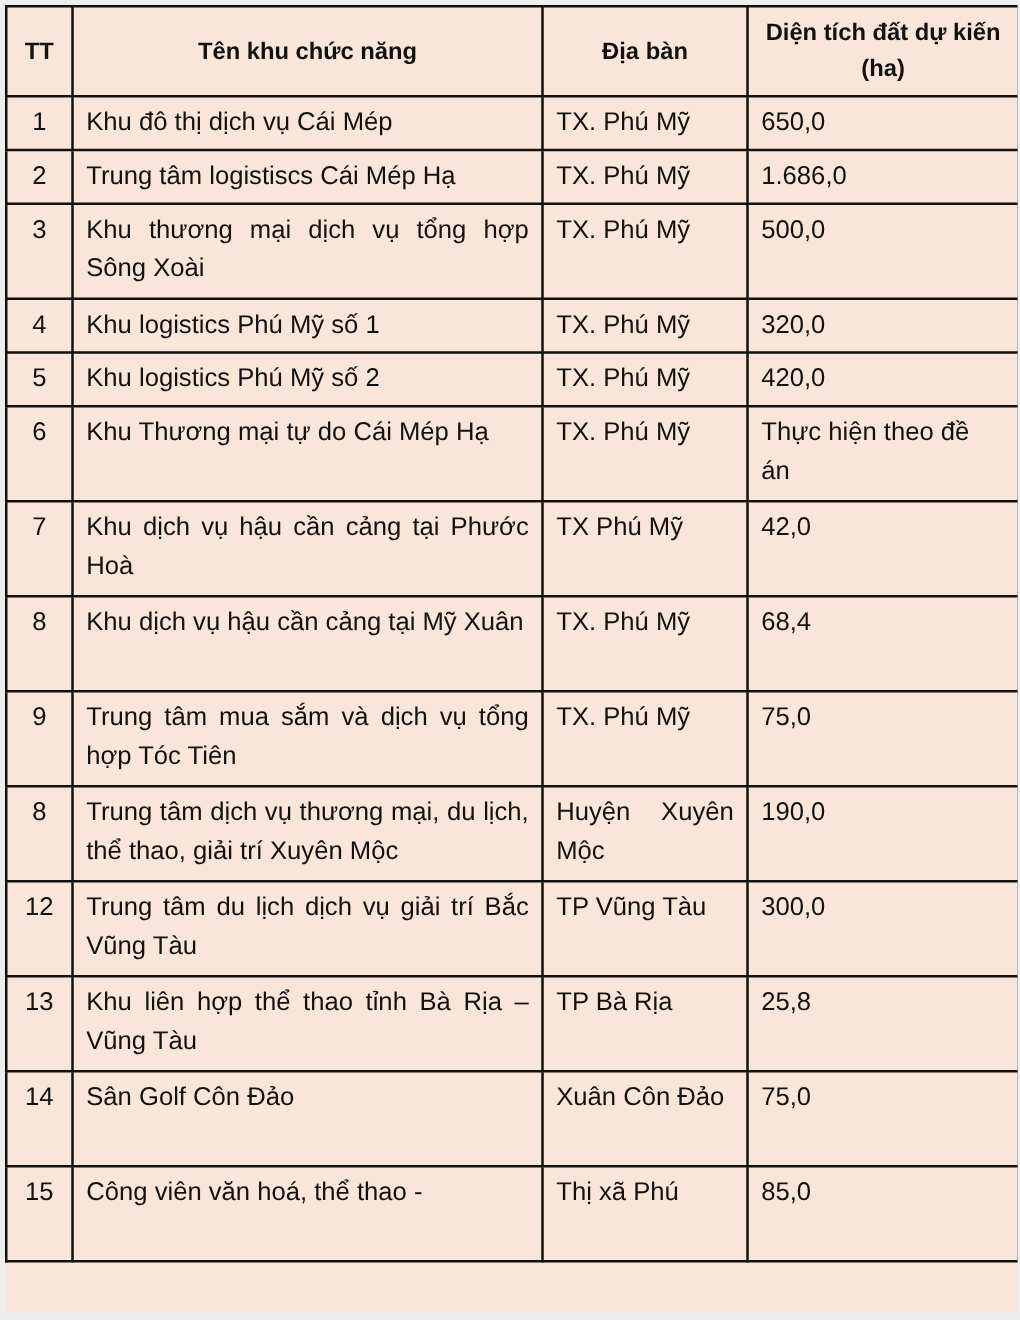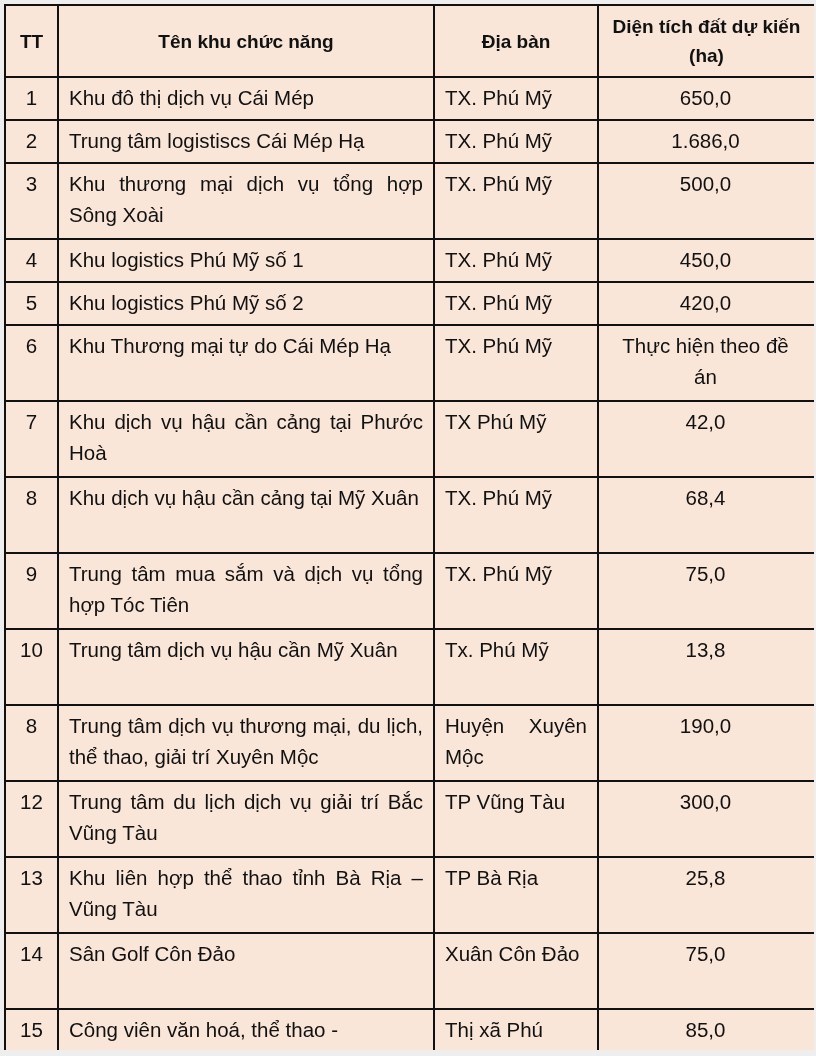--- a/index.html
+++ b/index.html
@@ -4,21 +4,21 @@
   <style>
     html, body { margin:0; padding:0; }
     body { width:816px; height:1056px; background:#eeeeee; overflow:hidden; position:relative; font-family:"Liberation Sans", sans-serif; color:#111; }
     .wrap { position:absolute; left:4px; top:4px; width:810px; height:1046px; overflow:hidden; background:#fae5d9; }
     table { border-collapse:collapse; width:810px; table-layout:fixed; background:#fae5d9; }
     td, th { border:2px solid #111; vertical-align:top; font-size:20.5px; line-height:31px; padding:4px 10px 4px 10px; }
     th { font-weight:bold; font-size:19px; line-height:29px; text-align:center; vertical-align:middle; padding:6px 8px; height:56px; }
     td.tt { text-align:center; padding-left:2px; padding-right:2px; }
     td.name { text-align:justify; }
     td.loc { text-align:justify;margin-top:19px; }
-    td.area { text-align:center; padding-right:12px; }
+    td.area { text-align:left; padding-right:12px; }
     col.c1 { width:53px; }
     col.c2 { width:376px; }
     col.c3 { width:164px; }
     col.c4 { width:217px; }
     tr.r1 td { height:33px; }
     tr.r2 td { height:66px; }
   </style>
 </head>
 <body>
 
@@ -54,21 +54,21 @@
       <tr class="r2">
         <td class="tt">3</td>
         <td class="name">Khu thương mại dịch vụ tổng hợp Sông Xoài</td>
         <td class="loc">TX. Phú Mỹ</td>
         <td class="area">500,0</td>
       </tr>
       <tr class="r1">
         <td class="tt">4</td>
         <td class="name">Khu logistics Phú Mỹ số 1</td>
         <td class="loc">TX. Phú Mỹ</td>
-        <td class="area">450,0</td>
+        <td class="area">320,0</td>
       </tr>
       <tr class="r1">
         <td class="tt">5</td>
         <td class="name">Khu logistics Phú Mỹ số 2</td>
         <td class="loc">TX. Phú Mỹ</td>
         <td class="area">420,0</td>
       </tr>
       <tr class="r2">
         <td class="tt">6</td>
         <td class="name">Khu Thương mại tự do Cái Mép Hạ</td>
@@ -85,26 +85,20 @@
         <td class="tt">8</td>
         <td class="name">Khu dịch vụ hậu cần cảng tại Mỹ Xuân</td>
         <td class="loc">TX. Phú Mỹ</td>
         <td class="area">68,4</td>
       </tr>
       <tr class="r2">
         <td class="tt">9</td>
         <td class="name">Trung tâm mua sắm và dịch vụ tổng hợp Tóc Tiên</td>
         <td class="loc">TX. Phú Mỹ</td>
         <td class="area">75,0</td>
-      </tr>
-      <tr class="r2">
-        <td class="tt">10</td>
-        <td class="name">Trung tâm dịch vụ hậu cần Mỹ Xuân</td>
-        <td class="loc">Tx. Phú Mỹ</td>
-        <td class="area">13,8</td>
       </tr>
       <tr class="r2">
         <td class="tt">8</td>
         <td class="name">Trung tâm dịch vụ thương mại, du lịch, thể thao, giải trí Xuyên Mộc</td>
         <td class="loc">Huyện Xuyên Mộc</td>
         <td class="area">190,0</td>
       </tr>
       <tr class="r2">
         <td class="tt">12</td>
         <td class="name">Trung tâm du lịch dịch vụ giải trí Bắc Vũng Tàu</td>

